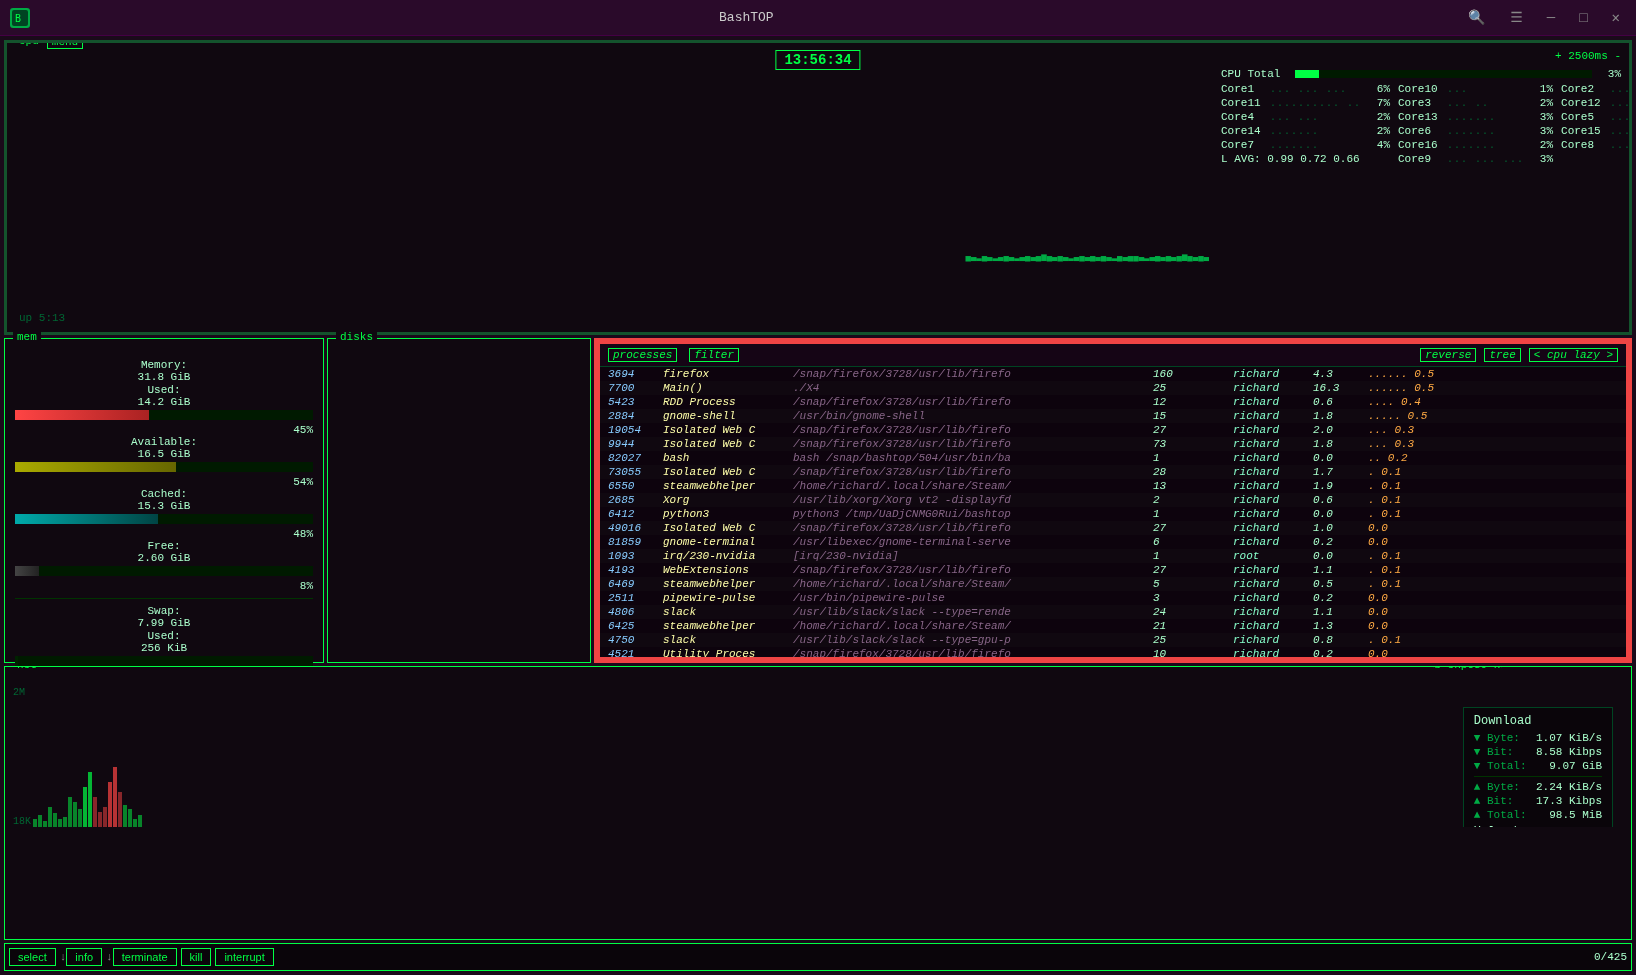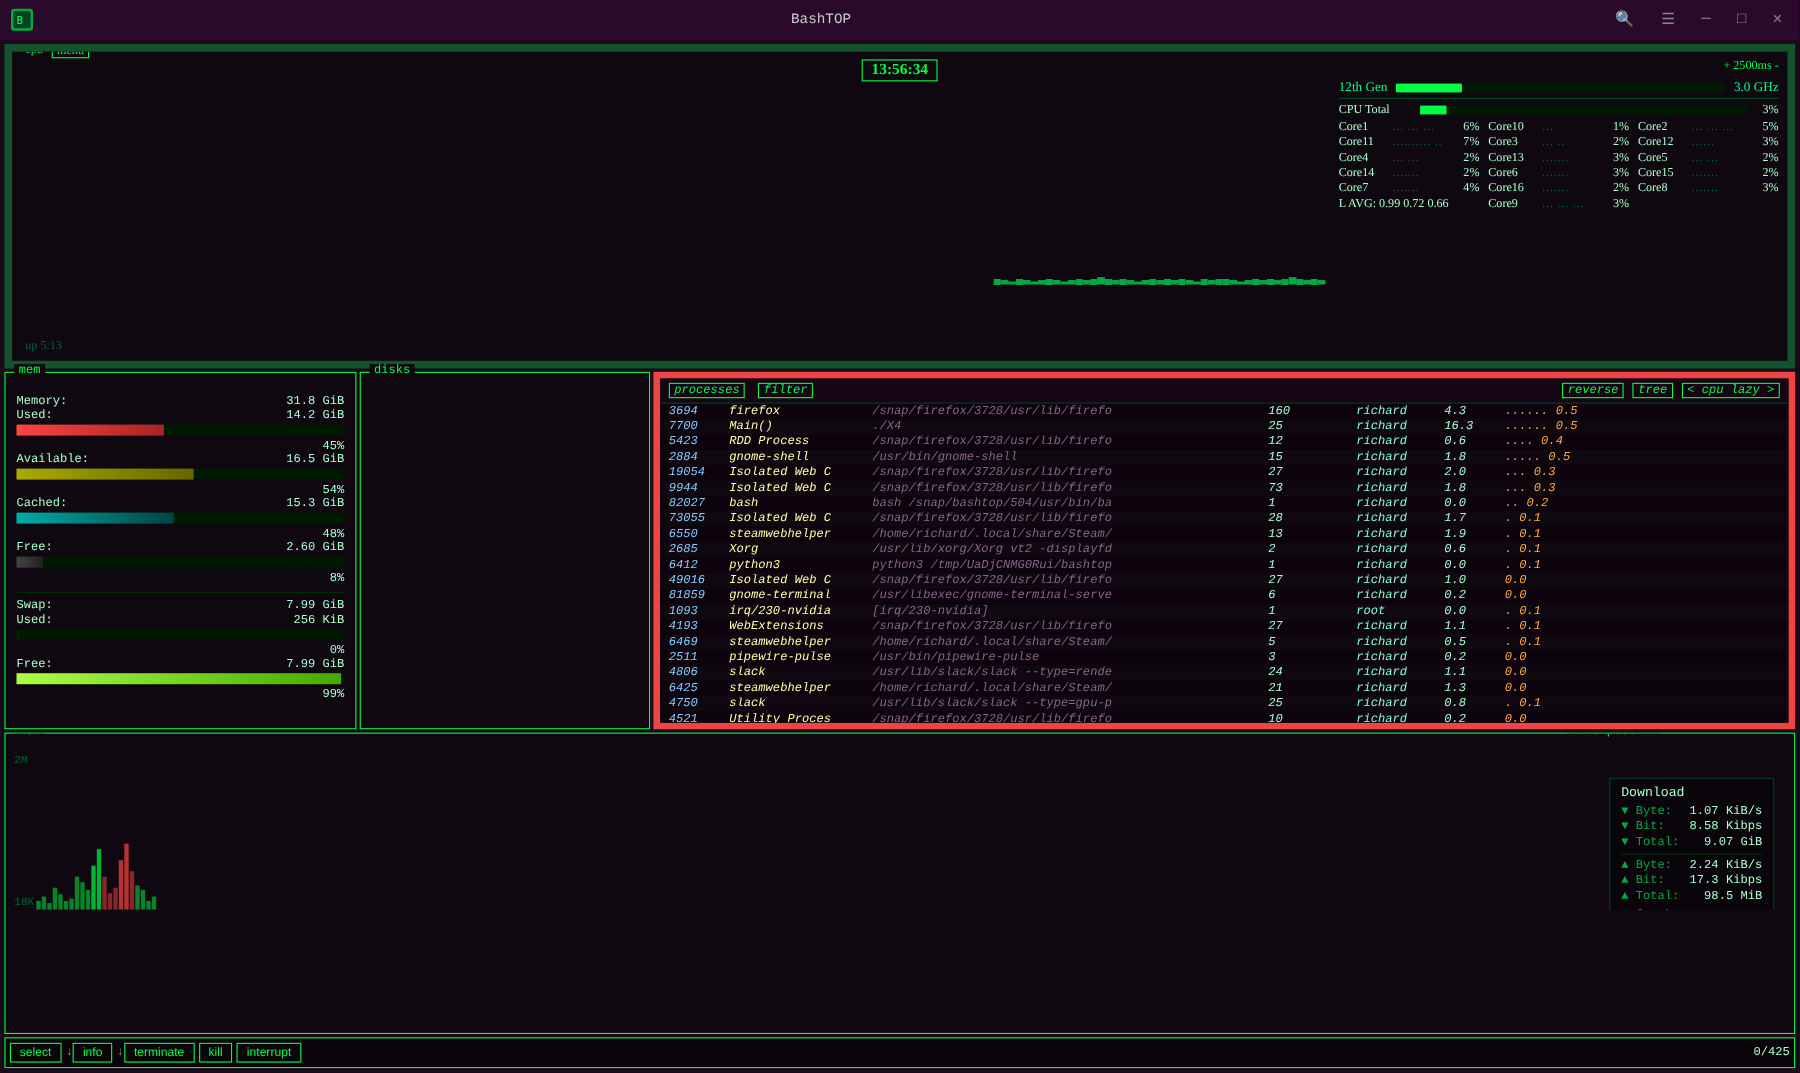--- a/index.html
+++ b/index.html
@@ -57,25 +57,24 @@
 
     
     .top-row {
       display: flex;
       height: 295px;
       gap: 3px;
     }
 
     .cpu-panel {
       flex: 1;
-      border: 7px solid #14532d;
+      border: 3px solid #14532d;
       position: relative;
       padding: 0;
       overflow: hidden;
-      font-family: Liberation Serif, serif;
     }
     .clock-center {
       position: absolute;
       top: 7px;
       left: 50%;
       transform: translateX(-50%);
       color: #00ff44;
       font-size: 14px;
       font-weight: bold;
       border: 1px solid #00ff44;
@@ -160,20 +159,21 @@
       width: 320px;
       border: 1px solid #00ff44;
       position: relative;
       padding: 8px 10px;
     }
     .mem-row {
       display: flex;
       justify-content: space-between;
       align-items: center;
       margin-bottom: 1px;
+      flex-direction: column;
     }
     .mem-label { color: #aaffcc; font-size: 11px; }
     .mem-value { color: #aaffcc; font-size: 11px; }
     .mem-bar-container {
       width: 100%;
       height: 10px;
       background: #001a00;
       margin: 2px 0 4px 0;
       position: relative;
     }
@@ -353,27 +353,20 @@
       <div class="time-setting">+ 2500ms -</div>
       <div class="uptime">up 5:13</div>
 
       <div class="cpu-graph">
         <div style="position:absolute;bottom:40px;right:0;color:#00aa44;font-size:9px;letter-spacing:0;white-space:nowrap;">
           ▄▃▂▄▃▂▃▄▃▂▃▄▃▄▅▄▃▄▃▂▃▄▃▄▃▄▃▂▄▃▄▄▃▂▃▄▃▄▃▄▅▄▃▄▃
         </div>
       </div>
 
       <div class="cpu-cores-panel">
-        <div class="cpu-gen-header">
-          <span>12th Gen</span>
-          <div style="flex:1;height:8px;background:#001a00;margin:0 8px;position:relative;">
-            <div style="height:100%;background:#00ff44;width:20%;"></div>
-          </div>
-          <span>3.0 GHz</span>
-        </div>
 
         <div class="cpu-total-row">
           <span class="cpu-total-label">CPU Total</span>
           <div class="cpu-total-bar-container">
             <div class="cpu-total-bar" style="width:8%;"></div>
           </div>
           <span class="cpu-total-pct">3%</span>
         </div>
 
         <div class="cpu-cores-grid">

